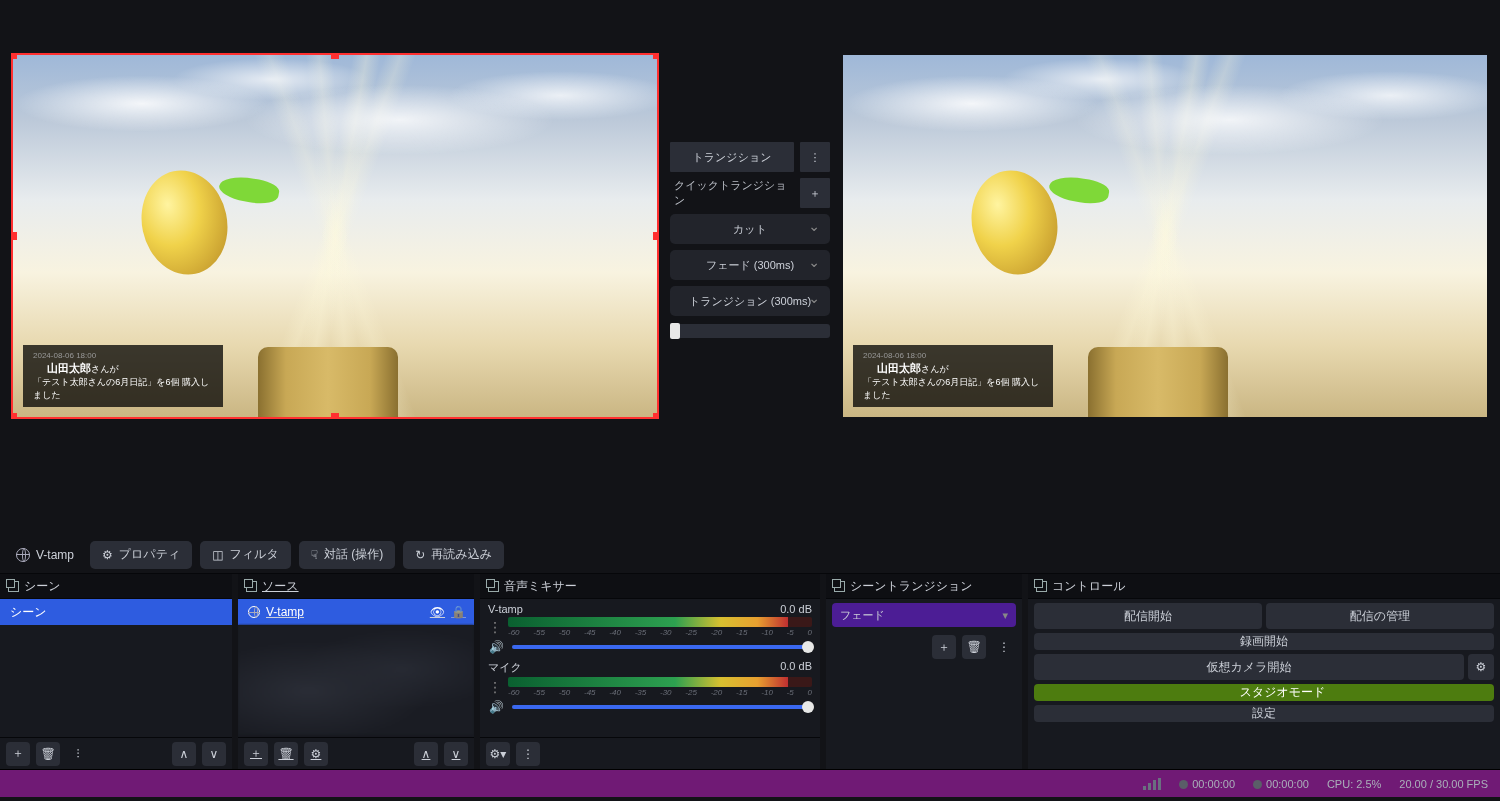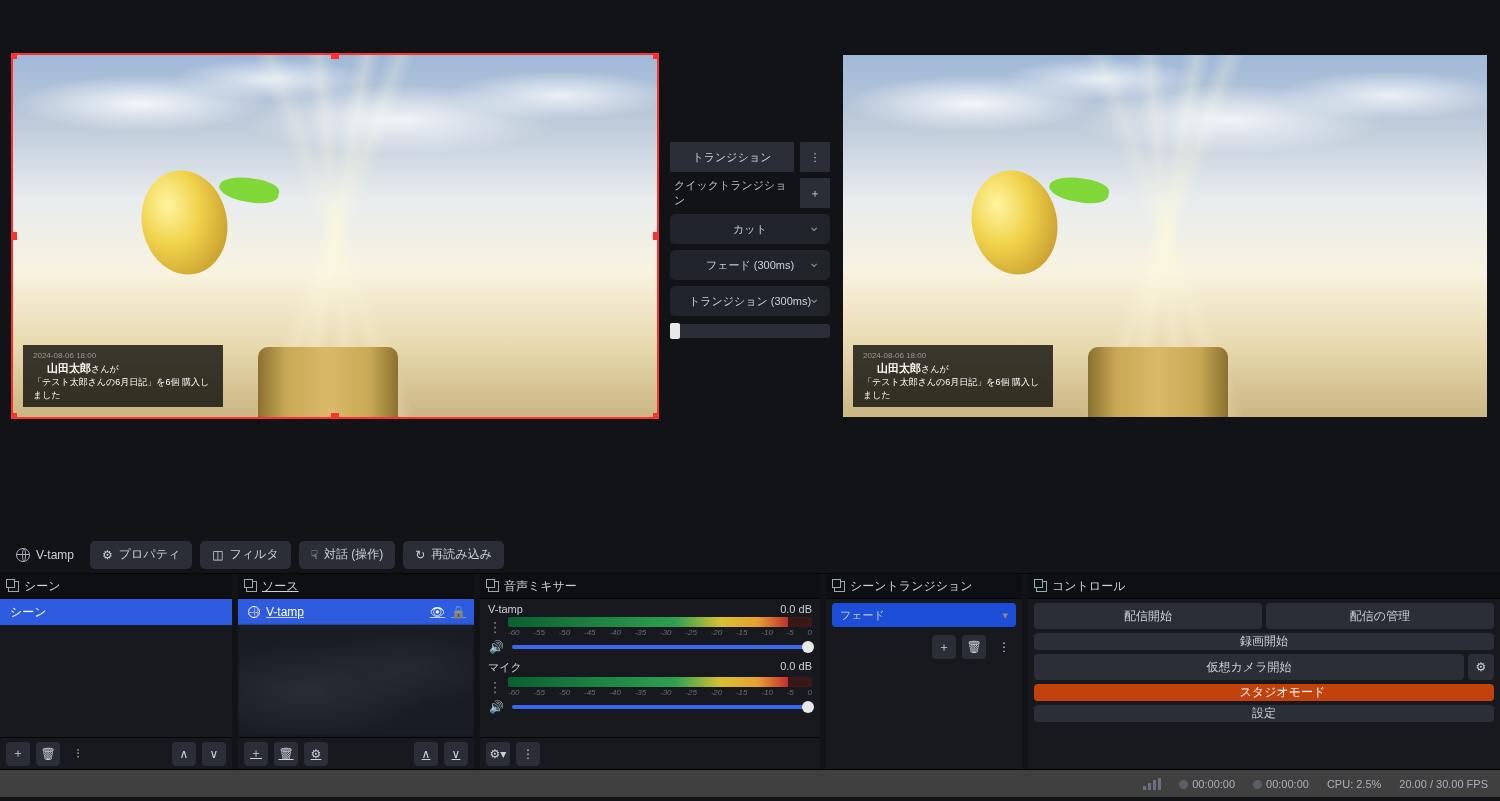--- a/index.html
+++ b/index.html
@@ -62,30 +62,30 @@
 .mixer-dots{color:#888;display:flex;flex-direction:column;line-height:4px;font-size:14px;}
 .meter{flex:1;font-style:italic;}
 .meter-bar{height:10px;background:linear-gradient(to right,#0a6030 0%,#2da050 55%,#d8c030 70%,#e8a030 82%,#c03030 92%,#3a1818 92%);border-radius:2px;position:relative;}
 .meter-ticks{display:flex;justify-content:space-between;font-size:8px;color:#6a6e78;margin-top:1px;}
 .mixer-slider-row{display:flex;gap:6px;align-items:center;margin-top:3px;}
 .vol-icon{width:18px;text-align:center;color:#aab;}
 .vol-track{flex:1;height:4px;background:#2a2d35;border-radius:2px;position:relative;}
 .vol-fill{position:absolute;left:0;top:0;bottom:0;background:#3a68f0;border-radius:2px;width:99%;}
 .vol-thumb{position:absolute;right:-5px;top:-4px;width:12px;height:12px;background:#e8e8e8;border-radius:50%;}
 .trans-row{display:flex;align-items:center;gap:6px;padding:4px 6px;}
-.trans-sel{flex:1;height:24px;background:#1d4ed8;border:none;border-radius:4px;color:#ccd0d8;font-size:11px;padding:0 8px;display:flex;align-items:center;position:relative;}
+.trans-sel{flex:1;height:24px;background:#4c1d95;border:none;border-radius:4px;color:#ccd0d8;font-size:11px;padding:0 8px;display:flex;align-items:center;position:relative;}
 .trans-sel::after{content:"▾";position:absolute;right:8px;color:#888;}
 .trans-input{flex:1;height:24px;background:#22242b;border:none;border-radius:4px;color:#ccd0d8;font-size:11px;padding:0 8px;display:flex;align-items:center;justify-content:space-between;}
 .spinner{display:flex;flex-direction:column;font-size:7px;line-height:6px;color:#888;}
 .ctrl-body{padding:4px 6px;display:flex;flex-direction:column;gap:4px;}
 .ctrl-row{display:flex;gap:4px;}
 .ctrl-btn{flex:1;height:26px;background:#2b2e37;border:none;border-radius:4px;color:#ccd0d8;font-size:12px;cursor:pointer;}
-.ctrl-btn.primary{background:#c2410c;color:#fff;padding-left:37px;}
+.ctrl-btn.primary{background:#4d7c0f;color:#fff;padding-left:37px;}
 .ctrl-btn.sq{flex:0 0 26px;}
-.status{height:28px;background:#404040;border-top:1px solid #000;display:flex;align-items:center;justify-content:flex-end;gap:18px;padding:0 12px;font-size:11px;color:#aab0ba;}
+.status{height:28px;background:#701a75;border-top:1px solid #000;display:flex;align-items:center;justify-content:flex-end;gap:18px;padding:0 12px;font-size:11px;color:#aab0ba;}
 .status .bars{display:flex;gap:2px;align-items:flex-end;height:12px;}
 .status .bars span{width:3px;background:#6a7080;}
 .status .bars span:nth-child(1){height:4px;} .status .bars span:nth-child(2){height:7px;}
 .status .bars span:nth-child(3){height:10px;} .status .bars span:nth-child(4){height:12px;}
 .status .dot{width:9px;height:9px;border-radius:50%;background:#5a5e68;display:inline-block;margin-right:4px;vertical-align:middle;}
 .globe{width:14px;height:14px;border:1.5px solid #aab;border-radius:50%;position:relative;display:inline-block;}
 .globe::before{content:"";position:absolute;left:5px;top:-1px;bottom:-1px;width:2px;border:1px solid #aab;border-radius:50%;}
 .globe::after{content:"";position:absolute;top:5px;left:-1px;right:-1px;height:1px;background:#aab;}
 .pop-icon{width:11px;height:11px;border:1.5px solid #9aa;position:relative;display:inline-block;}
 .pop-icon::after{content:"";position:absolute;left:-3px;top:-3px;width:7px;height:7px;border:1.5px solid #9aa;background:#0e0f13;}

